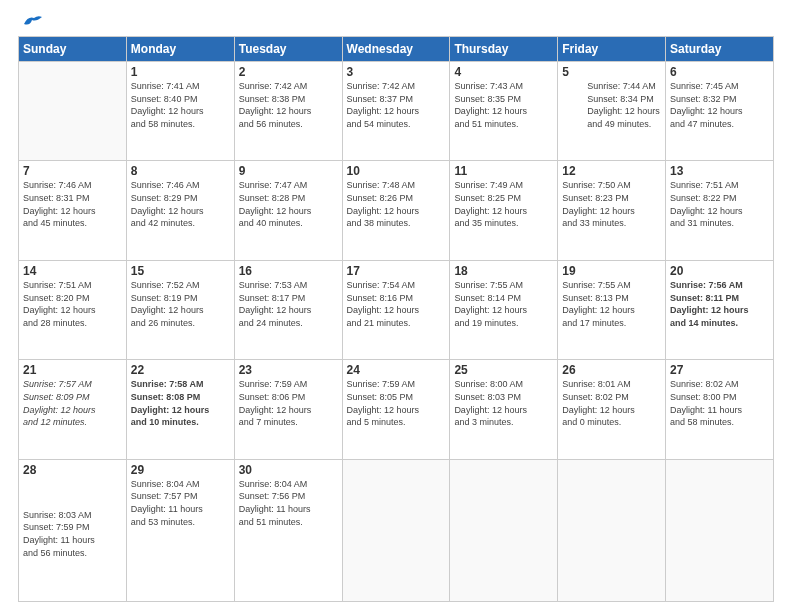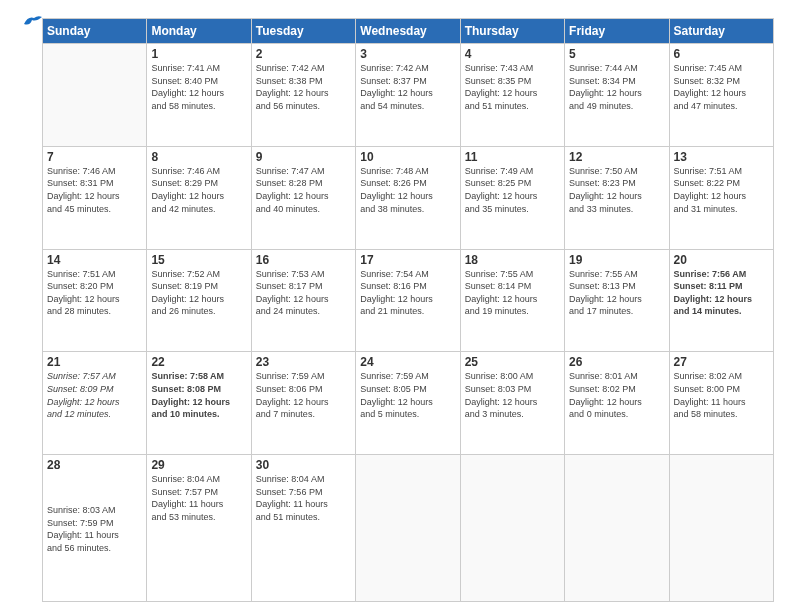--- a/index.html
+++ b/index.html
@@ -8,21 +8,21 @@
       background: #fff;
       width: 792px;
       height: 612px;
       overflow: hidden;
     }
     .page {
       width: 792px;
       height: 612px;
       padding: 18px 18px 10px 18px;
       display: flex;
-      flex-direction: row;
+      flex-direction: column;
     }
     .header {
       display: flex;
       justify-content: space-between;
       align-items: flex-start;
       margin-bottom: 8px;
     }
     .logo {
       display: flex;
       flex-direction: column;
@@ -142,21 +142,21 @@
           </td>
           <td>
             <span class="day-num">4</span>
             <div class="day-info" style="white-space: pre-line;">Sunrise: 7:43 AM
 Sunset: 8:35 PM
 Daylight: 12 hours
 and 51 minutes.</div>
           </td>
           <td>
             <span class="day-num">5</span>
-            <div class="day-info" style="white-space: pre-line;">Sunrise: 7:44 AM
+            <div class="day-info" style="white-space: pre-line; margin-left: 25px;">Sunrise: 7:44 AM
 Sunset: 8:34 PM
 Daylight: 12 hours
 and 49 minutes.</div>
           </td>
           <td>
             <span class="day-num">6</span>
             <div class="day-info" style="white-space: pre-line;">Sunrise: 7:45 AM
 Sunset: 8:32 PM
 Daylight: 12 hours
 and 47 minutes.</div>

